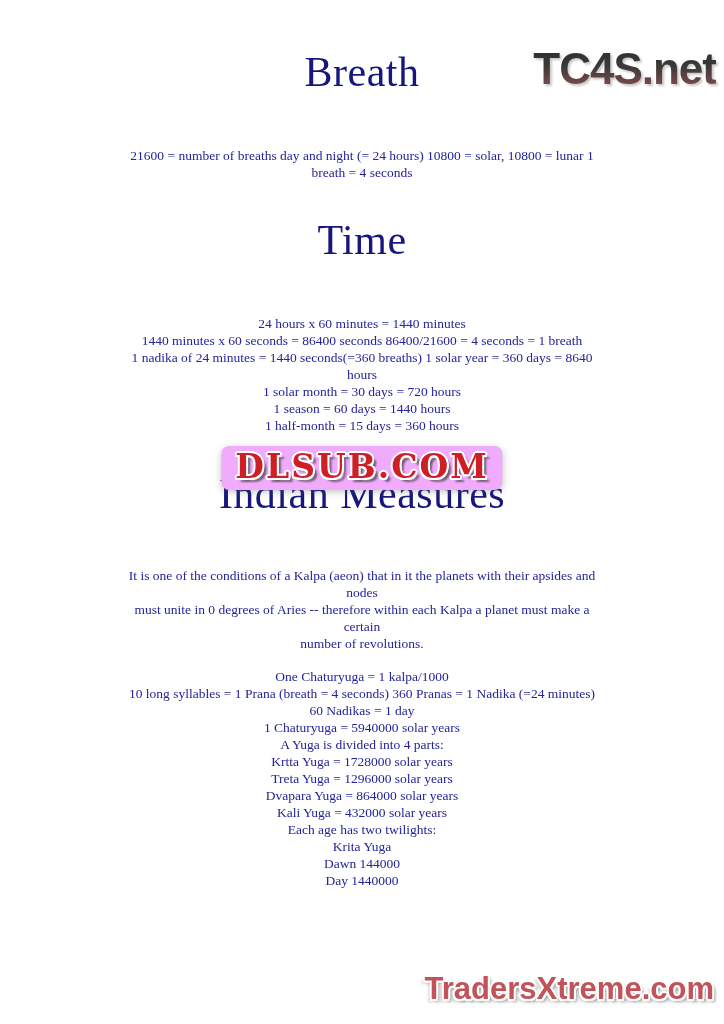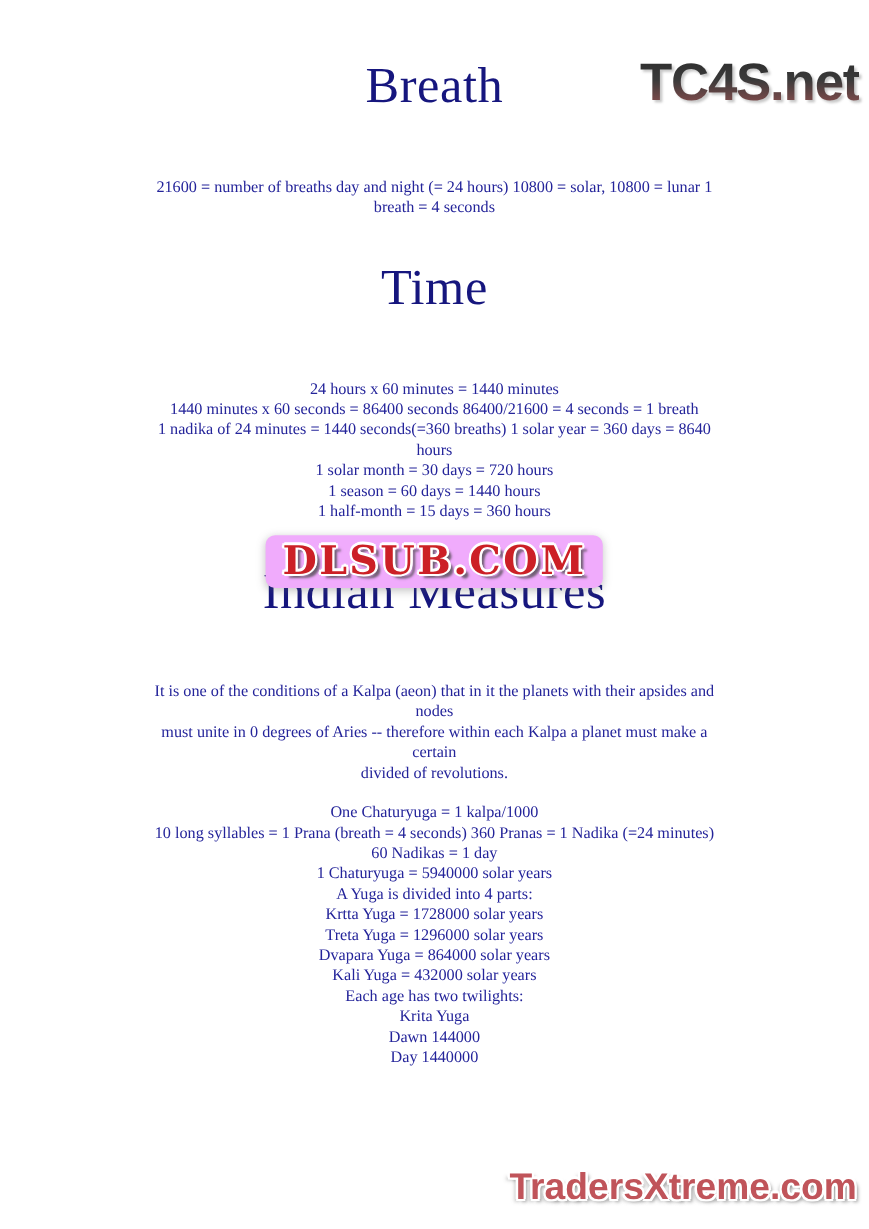--- a/index.html
+++ b/index.html
@@ -133,21 +133,21 @@
   <div class="im-wrap">
     <div class="dlsub-banner">DLSUB.COM</div>
     <h1 class="h-major">Indian Measures</h1>
   </div>
 
   <div class="para para-kalpa">
     <div class="line">It is one of the conditions of a Kalpa (aeon) that in it the planets with their apsides and</div>
     <div class="line">nodes</div>
     <div class="line">must unite in 0 degrees of Aries -- therefore within each Kalpa a planet must make a</div>
     <div class="line">certain</div>
-    <div class="line">divided of revolutions.</div>
+    <div class="line">number of revolutions.</div>
   </div>
 
   <div class="para para-yuga">
     <div class="line">One Chaturyuga = 1 kalpa/1000</div>
     <div class="line">10 long syllables = 1 Prana (breath = 4 seconds) 360 Pranas = 1 Nadika (=24 minutes)</div>
     <div class="line">60 Nadikas = 1 day</div>
     <div class="line">1 Chaturyuga = 5940000 solar years</div>
     <div class="line">A Yuga is divided into 4 parts:</div>
     <div class="line">Krtta Yuga = 1728000 solar years</div>
     <div class="line">Treta Yuga = 1296000 solar years</div>

